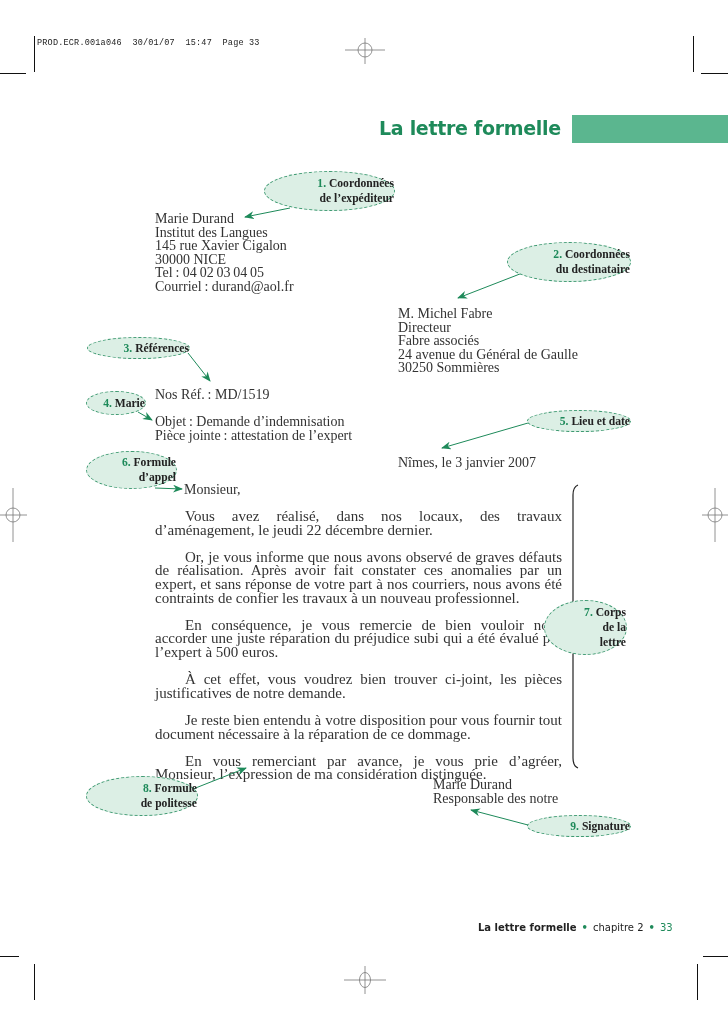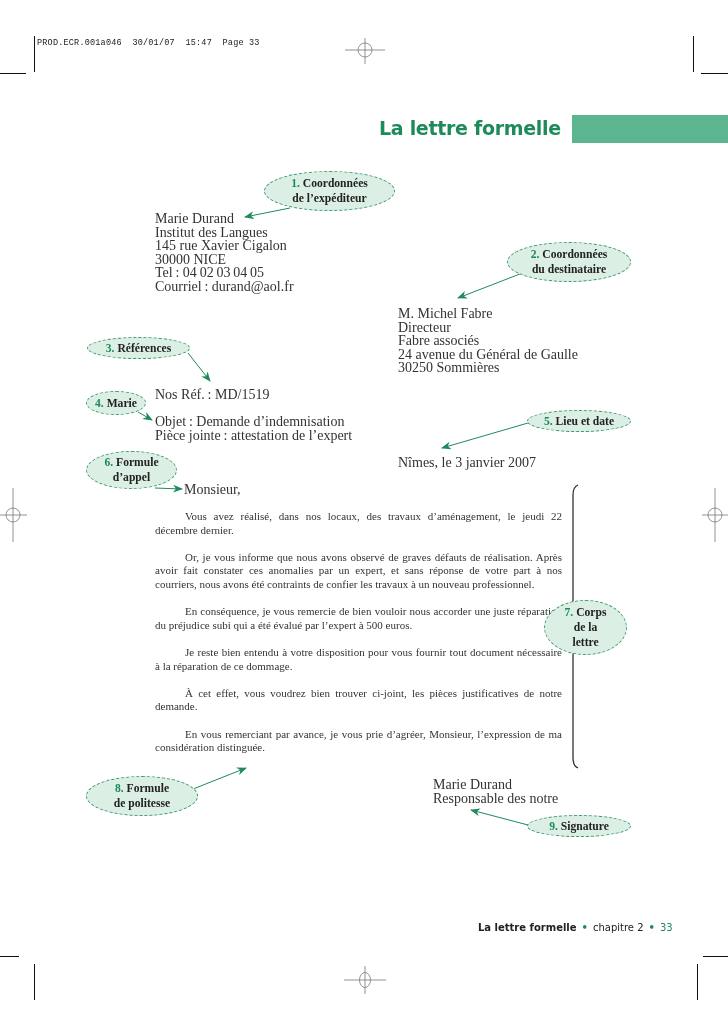--- a/index.html
+++ b/index.html
@@ -4,23 +4,23 @@
 <style>
   html, body { margin:0; padding:0; background:#ffffff; }
   body { width:728px; height:1030px; position:relative; overflow:hidden; font-family:"Liberation Serif","DejaVu Serif",serif; color:#222; }
   .abs { position:absolute; }
   .slug { left:37px; top:38px; font-family:"Liberation Mono","DejaVu Sans Mono",monospace; font-size:8.5px; color:#222; white-space:pre; letter-spacing:0.2px; }
   .crop { position:absolute; background:#111; }
   .title { left:379px; top:117px; font-family:"DejaVu Sans","Liberation Sans",sans-serif; font-weight:bold; font-size:19px; color:#1e8a5a; letter-spacing:-0.3px; }
   .title-bar { left:572px; top:115px; width:156px; height:28px; background:#5bb68f; }
   .block { font-size:14px; line-height:13.6px; color:#333; }
   .block div { white-space:nowrap; }
-  .bubble { position:absolute; background:#dcefe5; border:1px dashed #3f9a72; border-radius:50%; text-align:center; font-weight:bold; font-size:11.6px; line-height:15px; color:#222; display:flex; align-items:center; justify-content:center; flex-direction:column; box-sizing:border-box; }
+  .bubble { position:absolute; background:#dcefe5; border:1px dashed #3f9a72; border-radius:50%; text-align:center; font-weight:bold; font-size:11.6px; line-height:15px; color:#222; display:flex; align-items:flex-end; justify-content:center; flex-direction:column; box-sizing:border-box; }
   .bubble .num { color:#1e8a5a; }
-  .body-text { left:155px; width:407px; font-size:11px; line-height:13.6px; color:#333; text-align:justify; }
+  .body-text { left:155px; width:407px; font-size:15px; line-height:13.6px; color:#333; text-align:justify; }
   .para { text-indent:30px; margin:0 0 13.6px 0; }
   .footer { left:478px; top:922px; font-family:"DejaVu Sans","Liberation Sans",sans-serif; font-size:10px; color:#222; white-space:nowrap; }
   .footer .b { font-weight:bold; }
   .footer .dot { color:#1e8a5a; font-weight:bold; margin:0 5px; }
   .footer .pg { color:#1e8a5a; font-weight:normal; }
   svg.overlay { position:absolute; left:0; top:0; pointer-events:none; }
 </style>
 </head>
 <body>
 
@@ -61,22 +61,22 @@
 </div>
 
 <div class="abs block" style="left:398px;top:456px;white-space:nowrap;">Nîmes, le 3 janvier 2007</div>
 
 <div class="abs block" style="left:184px;top:483px;">Monsieur,</div>
 
 <div class="abs body-text" style="top:510px;">
   <p class="para">Vous avez réalisé, dans nos locaux, des travaux d’aménagement, le jeudi 22 décembre dernier.</p>
   <p class="para">Or, je vous informe que nous avons observé de graves défauts de réalisation. Après avoir fait constater ces anomalies par un expert, et sans réponse de votre part à nos courriers, nous avons été contraints de confier les travaux à un nouveau professionnel.</p>
   <p class="para">En conséquence, je vous remercie de bien vouloir nous accorder une juste réparation du préjudice subi qui a été évalué par l’expert à 500 euros.</p>
+  <p class="para">À cet effet, vous voudrez bien trouver ci-joint, les pièces justificatives de notre demande.</p>
   <p class="para">Je reste bien entendu à votre disposition pour vous fournir tout document nécessaire à la réparation de ce dommage.</p>
-  <p class="para">À cet effet, vous voudrez bien trouver ci-joint, les pièces justificatives de notre demande.</p>
   <p class="para">En vous remerciant par avance, je vous prie d’agréer, Monsieur, l’expression de ma considération distinguée.</p>
 </div>
 
 <div class="abs block" style="left:433px;top:778px;">
   <div>Marie Durand</div>
   <div>Responsable des notre</div>
 </div>
 
 <svg class="overlay" width="728" height="1030">
   <defs>

